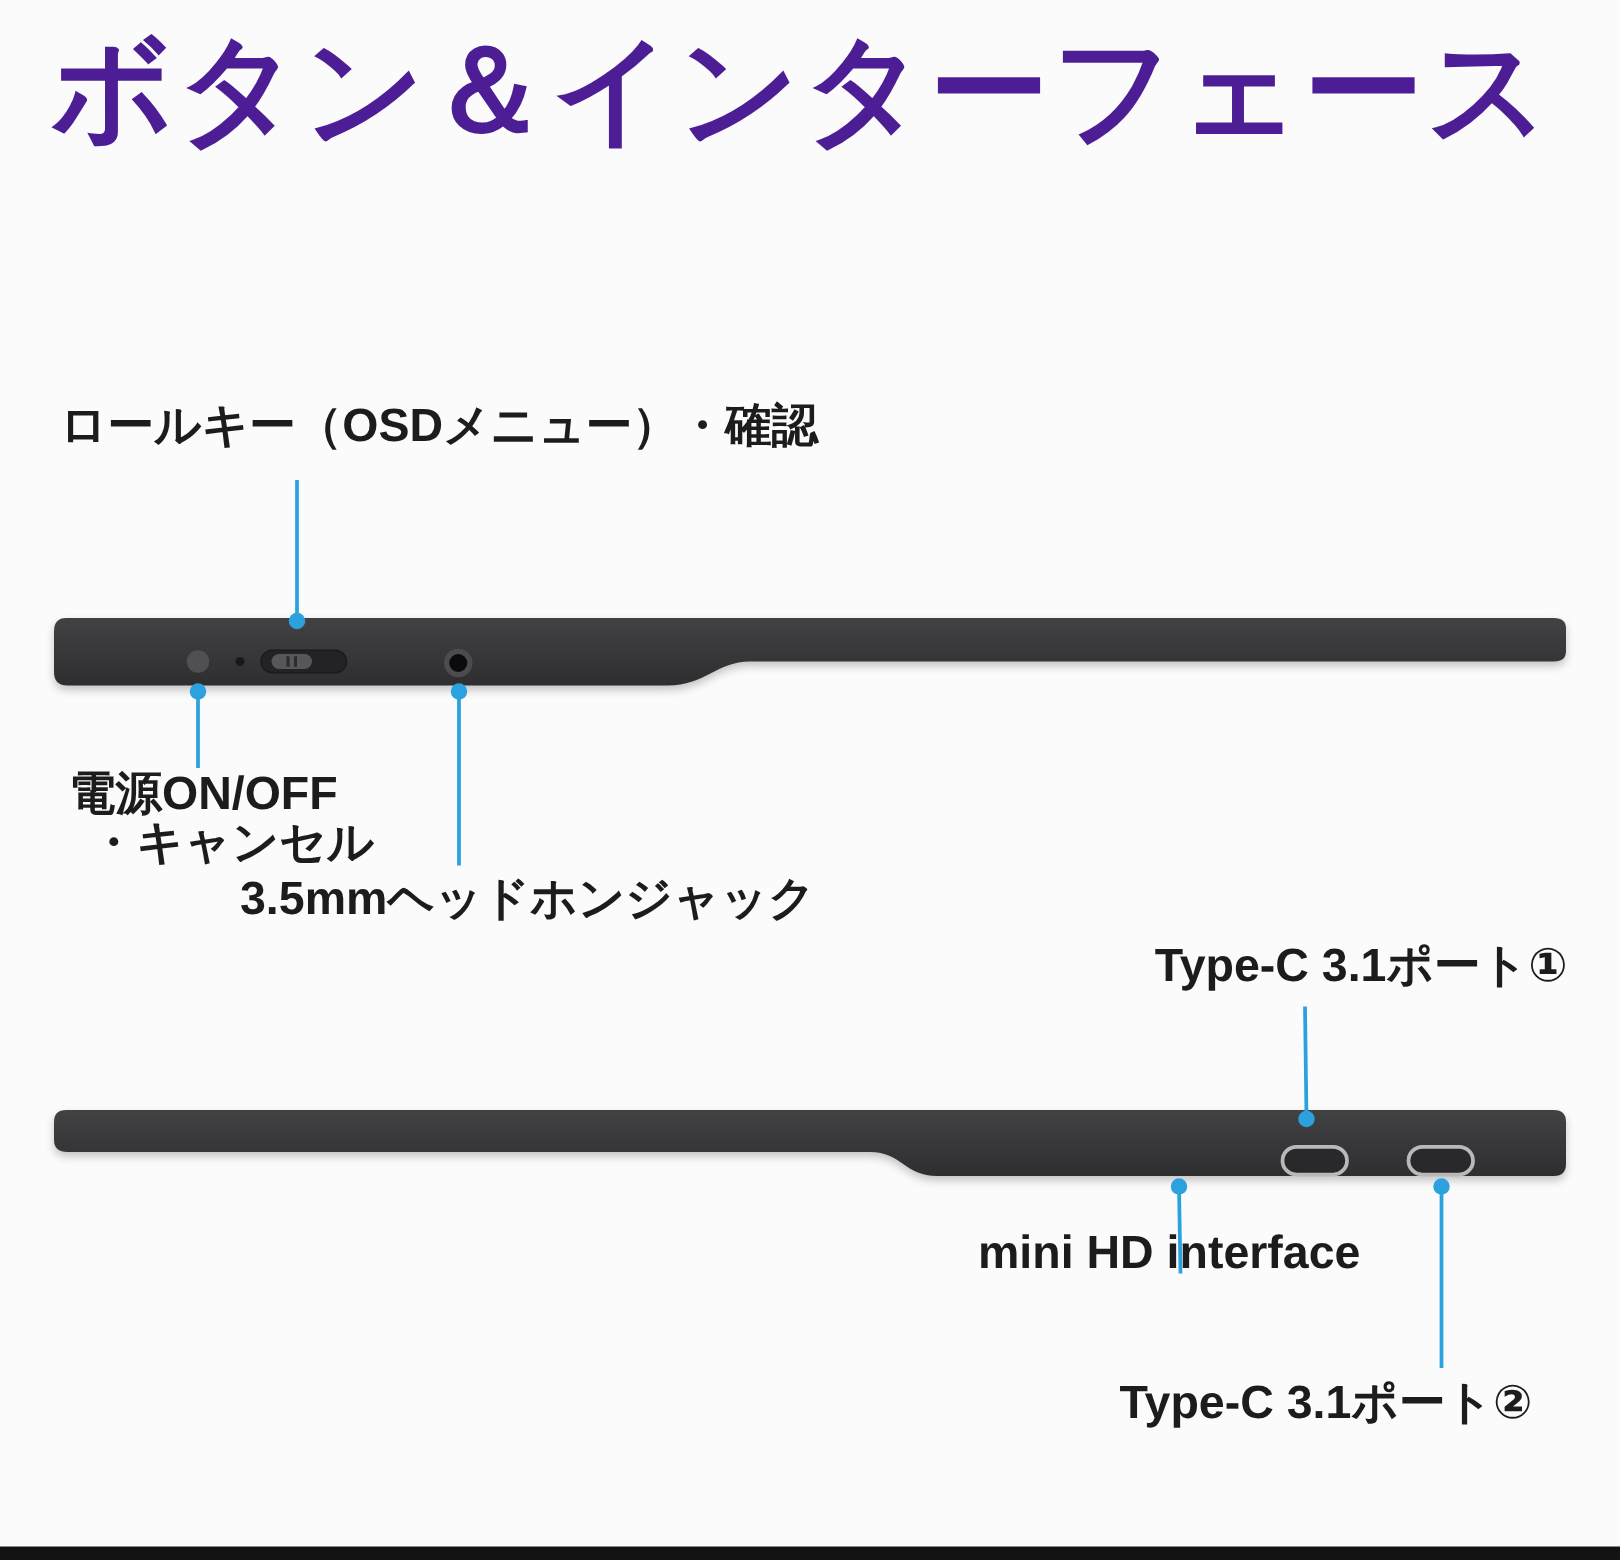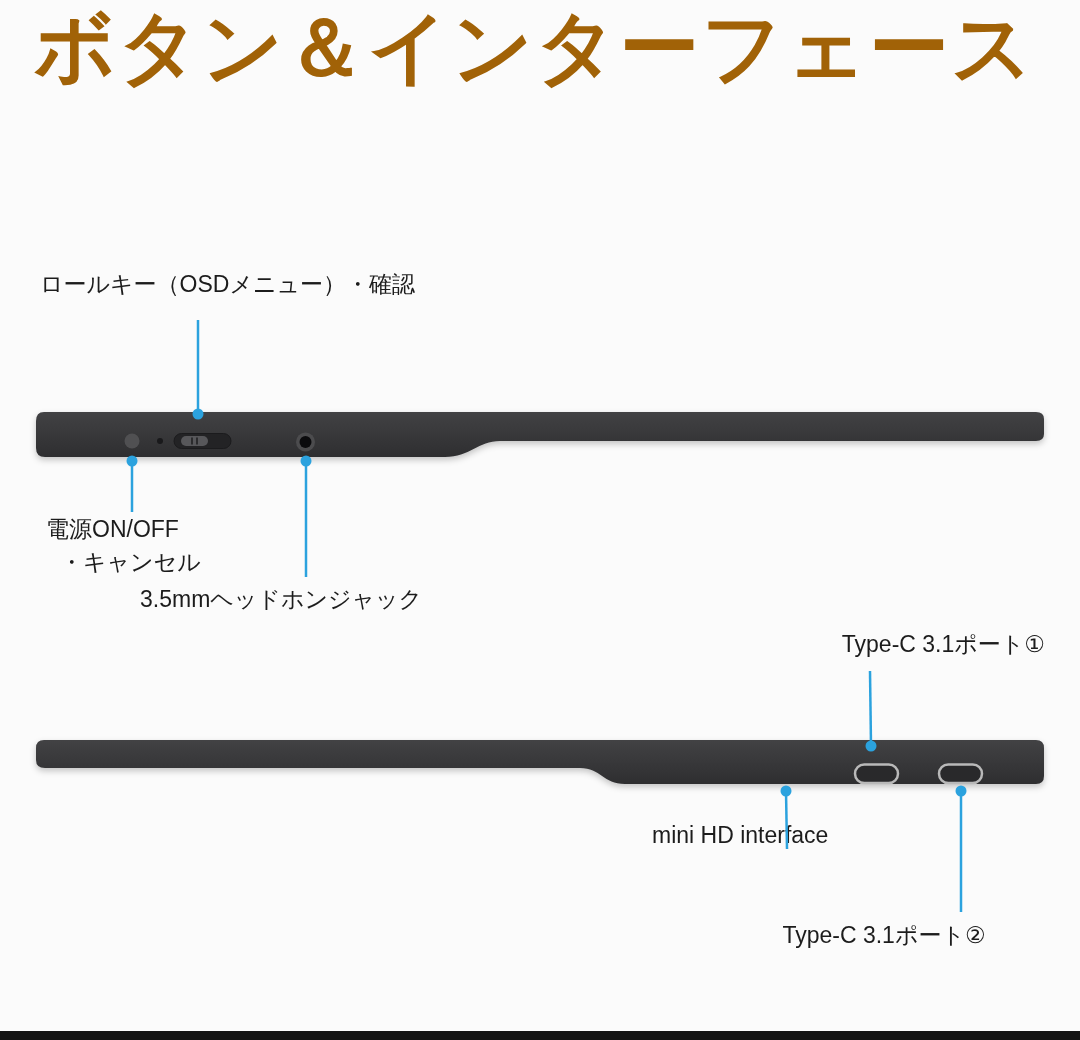--- a/index.html
+++ b/index.html
@@ -6,43 +6,43 @@
   body{
     width:1080px;height:1040px;
     background:#fbfbfb;
     position:relative;
     overflow:hidden;
     font-family:"Liberation Sans","DejaVu Sans",sans-serif;
     color:#1c1c1c;
   }
   .abs{position:absolute;}
   .page-title{
-    left:34px;top:4px;width:1020px;
+    left:34px;top:16px;width:1020px;
     font-size:80px;line-height:88px;font-weight:900;
-    letter-spacing:2px;color:#a16207;white-space:nowrap;
+    letter-spacing:2px;color:#4c1d95;white-space:nowrap;
   }
   .callout-label{
-    font-size:23px;line-height:36px;font-weight:400;
+    font-size:31px;line-height:36px;font-weight:700;
     color:#1c1c1c;white-space:nowrap;
   }
   #device-svg{left:0;top:0;}
   .bar{filter:drop-shadow(0 3px 3px rgba(0,0,0,0.22));}
   .footer-bar{
     left:0;top:1031px;width:1080px;height:9px;background:#131313;
   }
 </style>
 </head>
 <body>
 
 <div class="abs page-title">ボタン＆インターフェース</div>
 
 <div class="abs callout-label" style="left:40px;top:266px;">ロールキー（OSDメニュー）・確認</div>
 <div class="abs callout-label" style="left:46px;top:511px;">電源ON/OFF</div>
 <div class="abs callout-label" style="left:40px;top:544px;margin-left:20px;">・キャンセル</div>
-<div class="abs callout-label" style="left:140px;top:581px;">3.5mmヘッドホンジャック</div>
+<div class="abs callout-label" style="left:160px;top:581px;">3.5mmヘッドホンジャック</div>
 <div class="abs callout-label" style="left:700px;top:626px;width:345px;text-align:right;">Type-C 3.1ポート①</div>
 <div class="abs callout-label" style="left:652px;top:817px;">mini HD interface</div>
 <div class="abs callout-label" style="left:700px;top:917px;width:368px;text-align:center;">Type-C 3.1ポート②</div>
 
 <svg id="device-svg" class="abs" width="1080" height="1040" viewBox="0 0 1080 1040">
   <defs>
     <linearGradient id="barGrad" x1="0" y1="0" x2="0" y2="1">
       <stop offset="0" stop-color="#424244"></stop>
       <stop offset="0.45" stop-color="#39393b"></stop>
       <stop offset="1" stop-color="#2e2e30"></stop>

